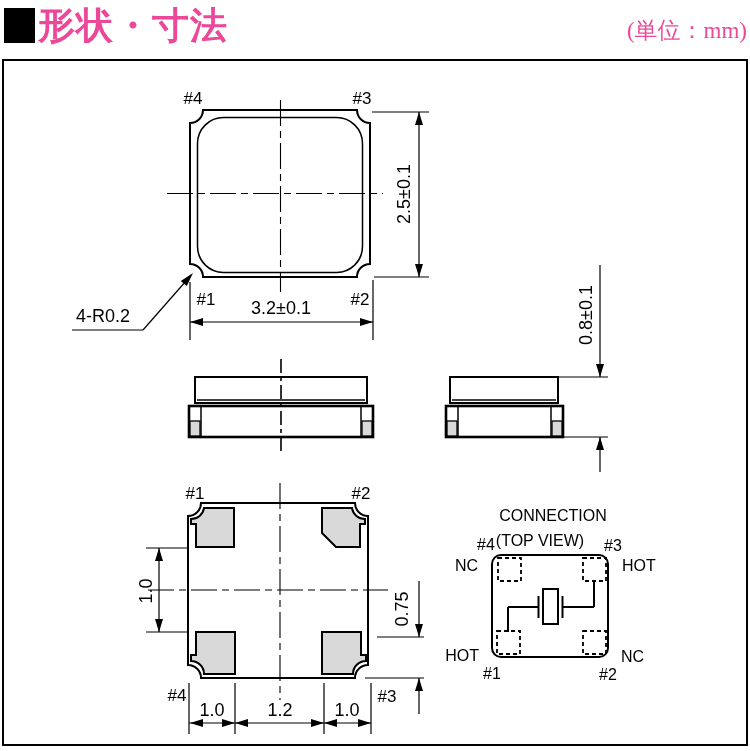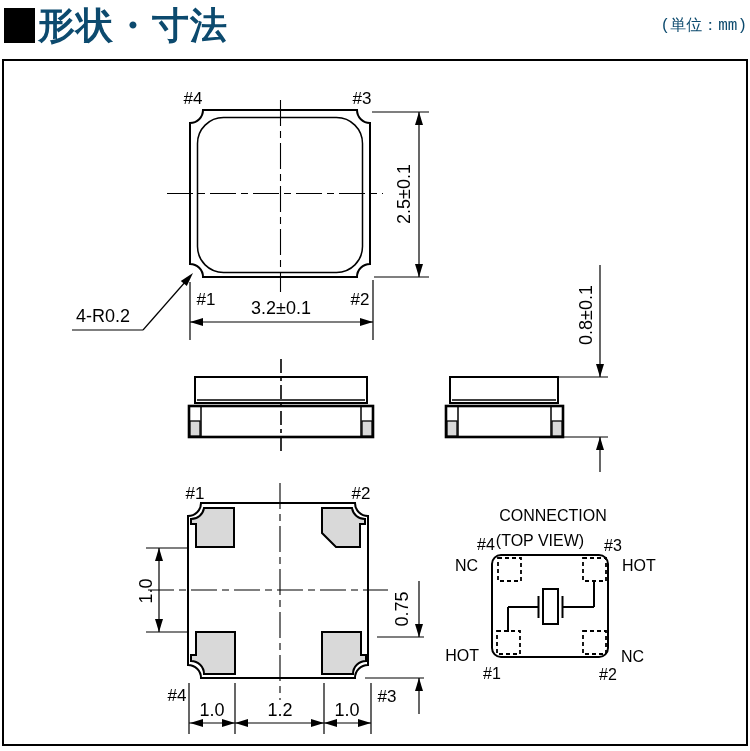--- a/index.html
+++ b/index.html
@@ -1,22 +1,22 @@
 <!DOCTYPE html>
 <html><head>
 <meta charset="utf-8">
 <style>
   html,body{margin:0;padding:0;background:#fff;}
   .page{position:relative;width:750px;height:751px;background:#ffffff;overflow:hidden;
-        font-family:"Liberation Sans",sans-serif;color:#0c4a6e;text-align:right;}
+        font-family:"Liberation Sans",sans-serif;color:#ec4899;text-align:right;}
   .hdr-sq{position:absolute;left:4px;top:8px;width:31px;height:35px;background:#000;}
   .hdr-title{position:absolute;left:38px;top:1px;margin:0;font-size:37px;font-weight:600;
              font-family:"DejaVu Sans","Liberation Sans",sans-serif;letter-spacing:1px;}
-  .hdr-unit{position:absolute;right:3px;top:15px;font-size:16px;
-            font-family:Liberation Mono, monospace;}
+  .hdr-unit{position:absolute;right:3px;top:15px;font-size:23px;
+            font-family:Liberation Serif, serif;}
   svg{position:absolute;left:0;top:0;}
   svg text{fill:#000;font-family:"Liberation Sans",sans-serif;}
   .dim{font-size:18px;}
   .pin{font-size:17px;}
   .conn{font-size:16px;}
   .mid{text-anchor:middle;}
   .end{text-anchor:end;}
   .vtext{dominant-baseline:central;}
   .s2{stroke:#000;stroke-width:2;fill:none;}
   .s15{stroke:#000;stroke-width:1.5;fill:none;}

